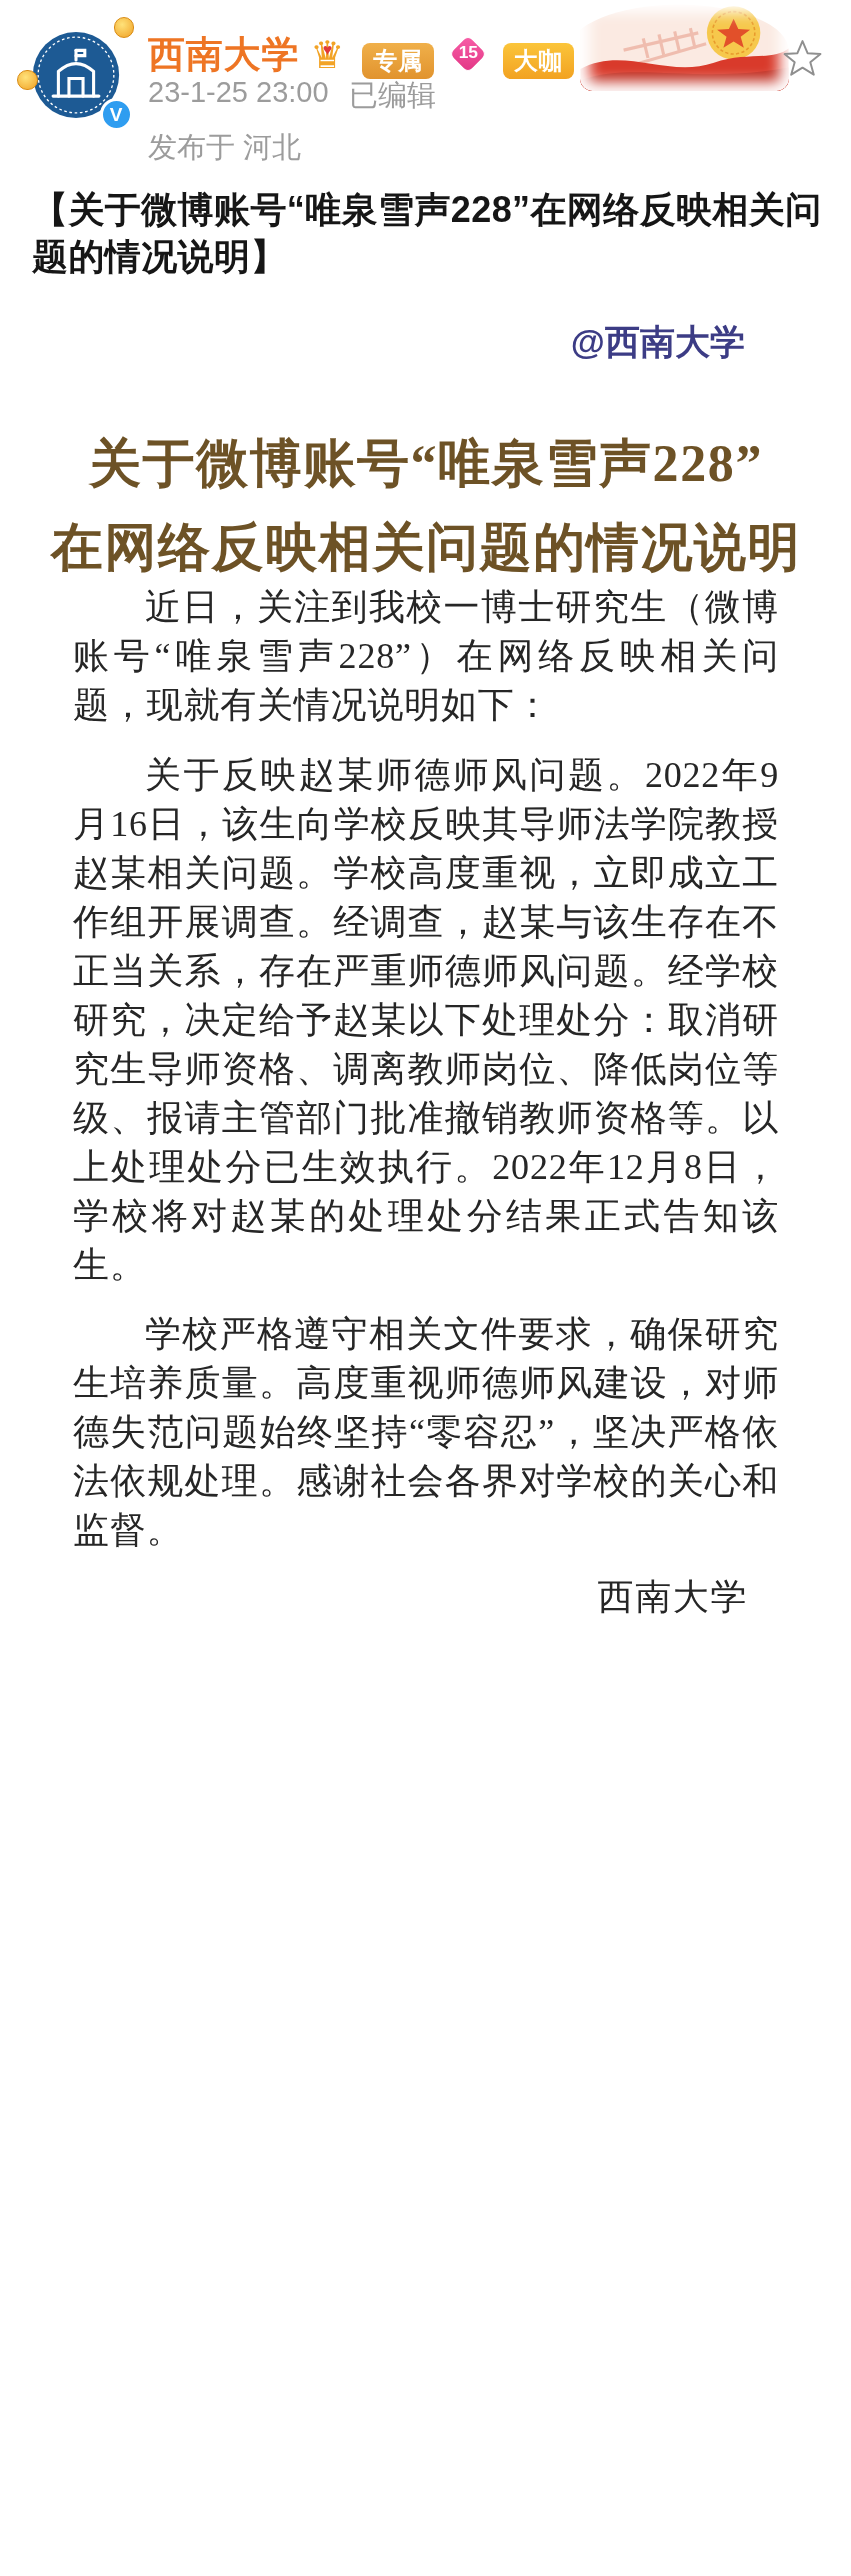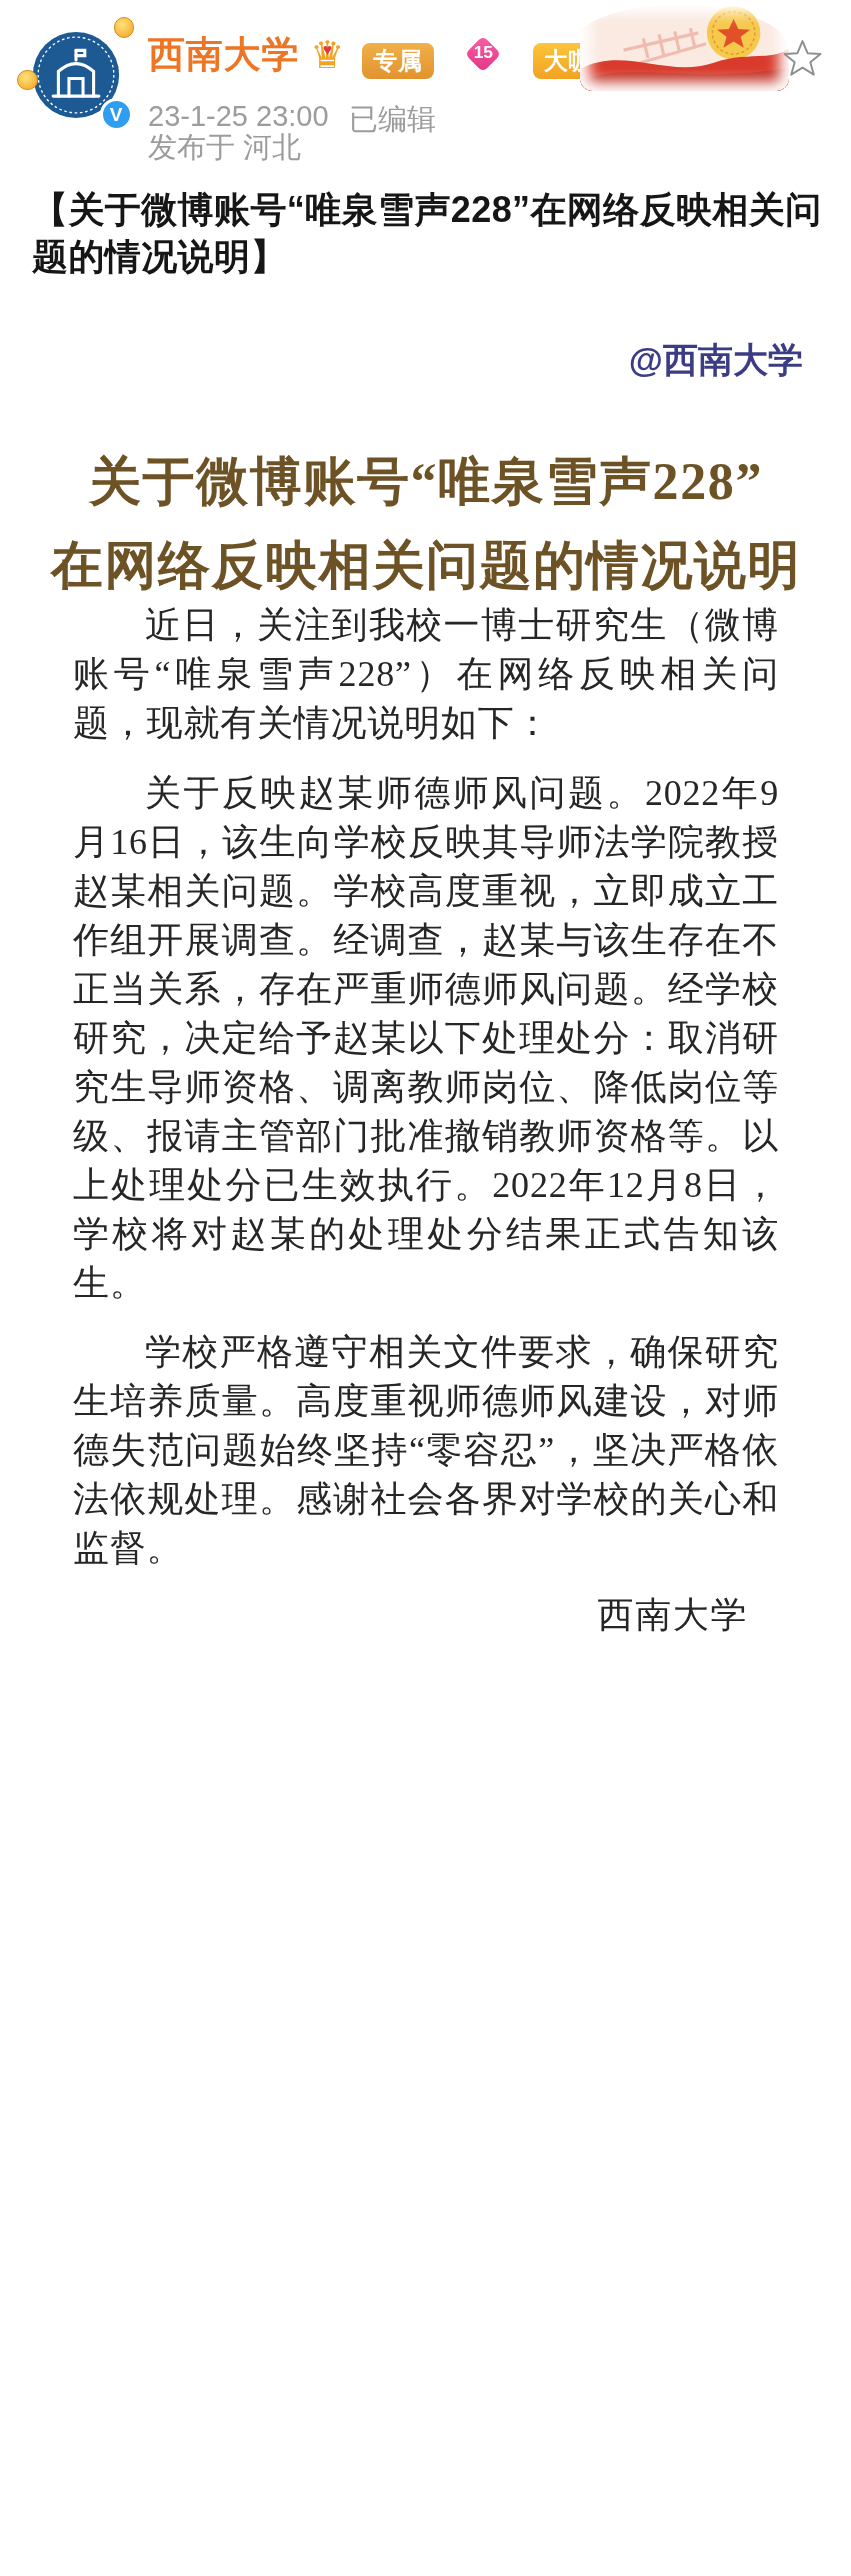--- a/index.html
+++ b/index.html
@@ -23,40 +23,40 @@
     color:#fff;font-size:19px;font-weight:bold;display:flex;align-items:center;justify-content:center;}
   .user-row{position:absolute;left:148px;top:30px;display:flex;align-items:center;gap:11px;height:49px;}
   .username{font-size:37px;font-weight:700;color:#ee7524;letter-spacing:0.8px;}
   .crown-wrap{position:relative;width:41px;height:44px;}
   .crown-glyph{font-size:38px;color:#f2a326;line-height:44px;}
   .crown-heart{position:absolute;left:12.6px;top:8px;font-size:16px;color:#e03a3a;}
   .badge{display:inline-flex;align-items:center;justify-content:center;height:36px;border-radius:8px;
     padding:0 11px;color:#ffffff;font-size:24px;font-weight:700;letter-spacing:0.8px;margin-top:12px;}
   .badge.exclusive{background:linear-gradient(180deg,#f0b04a,#e1932e);}
   .badge.bigshot{background:linear-gradient(180deg,#fbc53a,#f2a222);}
-  .gem{position:relative;width:35px;height:35px;margin:0 21px;}
+  .gem{position:relative;width:35px;height:35px;margin:0 6px;}
   .gem-shape{position:absolute;left:3.2px;top:3.2px;width:28px;height:28px;border-radius:7px;
     transform:rotate(45deg);background:linear-gradient(135deg,#f85fa8,#e23584);
     border:1.6px solid #fff;box-sizing:border-box;}
   .gem-num{position:absolute;left:0;top:4.7px;width:35px;text-align:center;color:#fff;
     font-size:17.4px;font-weight:700;}
-  .meta1{position:absolute;left:148px;top:100px;font-size:29px;color:#9c9c9c;display:flex;gap:20.5px;}
+  .meta1{position:absolute;left:148px;top:76px;font-size:29px;color:#9c9c9c;display:flex;gap:20.5px;}
   .meta2{position:absolute;left:148px;top:128px;font-size:29px;color:#9c9c9c;}
   
   .banner{position:absolute;left:580px;top:3.2px;width:209px;height:88px;border-radius:12.6px;overflow:hidden;}
   .banner svg{display:block;}
   .banner-soft{position:absolute;inset:0;box-shadow:inset 0 0 14px 9.5px #ffffff;border-radius:12.6px;}
   .star-fav{position:absolute;left:783px;top:38px;width:39px;height:39px;}
   
   .post-title{position:absolute;left:32px;top:186px;width:823px;
     font-size:36px;font-weight:700;color:#161616;line-height:47px;letter-spacing:0.4px;}
   
   .document{position:absolute;left:0;top:314px;width:852px;background:#ffffff;
     font-family:"Liberation Serif","DejaVu Serif",serif;}
-  .watermark{margin-top:24px;text-align:right;padding-right:49px;
+  .watermark{margin-top:6px;text-align:right;padding-right:107px;
     font-size:35px;font-weight:600;color:#3c3c85;line-height:43px;
     font-family:"Liberation Sans","DejaVu Sans",sans-serif;}
   .doc-title{ text-align:center;color:#6d5226;font-weight:700;font-size:52px;line-height:49px;letter-spacing:1.6px;}
   .doc-title.t1{margin-top:76px;}
   .doc-title.t2{margin-top:35px;}
   .doc-body{margin-top:11px;padding:0 73px;color:#262626;
     font-size:36px;line-height:49px;text-align:justify;letter-spacing:0.8px;}
   .doc-body p{margin:20.5px 0 0 0;text-indent:2em;}
   .doc-body p:first-child{margin-top:0;}
   .signature{margin-top:19px;text-align:right;padding-right:104px;

